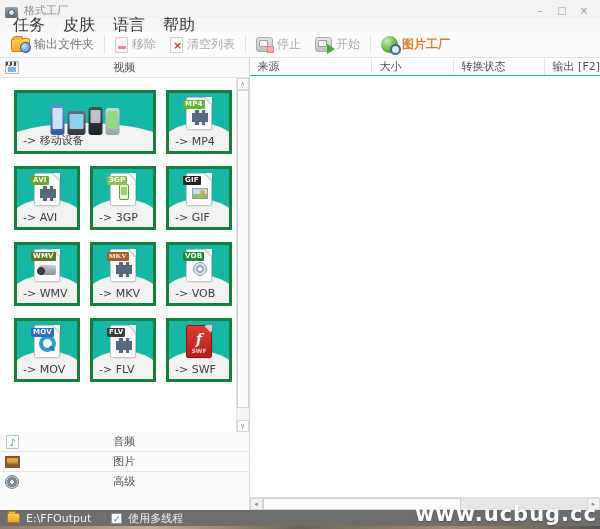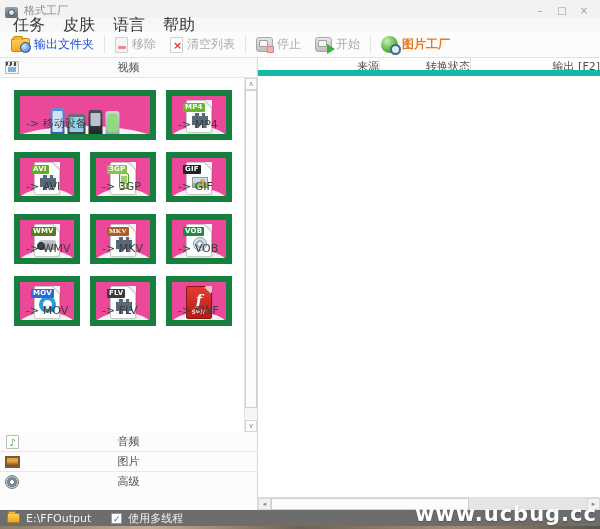--- a/index.html
+++ b/index.html
@@ -14,21 +14,21 @@
   .apptitle { margin-left:6px; font-size:11px; color:#8f8f8f; }
   .wincontrols { margin-left:auto; display:flex; gap:8px; align-items:center; padding-right:4px; }
   .winbtn { font-size:10px; color:#9d9d9d; width:14px; text-align:center; line-height:14px; cursor:default; }
 
   
   .menubar { height:14px; background:#f7f7f7; display:flex; align-items:center; padding-left:4px; }
   .menu-item { font-size:16px; color:#3a3a3a; padding:0 9px; line-height:14px; }
 
   
   .toolbar { height:26px; background:#fcfcfc; border-bottom:1px solid #e2e2e2; display:flex; align-items:center; padding:0 4px; }
-  .tbtn { display:flex; align-items:center; gap:4px; padding:0 7px; height:24px; font-size:12px; color:#1d4ed8; }
+  .tbtn { display:flex; align-items:center; gap:4px; padding:0 7px; height:24px; font-size:12px; color:#737373; }
   .tbtn.disabled { color:#ababab; }
   .tbtn.orange { color:#e8791e; font-weight:bold; }
   .tsep { width:1px; height:19px; background:#e3e3e3; margin:0 3px; }
 
   .ic-folder { width:19px; height:14px; background:linear-gradient(180deg,#ffd257,#f5a623); border:1px solid #c8871d; border-radius:2px; position:relative; }
   .ic-folder::before { content:''; position:absolute; top:-3px; left:1px; width:8px; height:3px; background:#f5b43c; border:1px solid #c8871d; border-bottom:none; border-radius:2px 2px 0 0; }
   .ic-folder::after { content:''; position:absolute; right:-2px; bottom:-2px; width:9px; height:9px; border-radius:50%; background:radial-gradient(circle at 35% 35%,#cfe6ff,#2f74c0); border:1px solid #1d4f8a; }
   .ic-options { width:16px; height:16px; border-radius:50%; background:radial-gradient(circle at 38% 32%,#9cc6ef,#2a6db8 60%,#174e8c); position:relative; }
   .ic-options::after { content:''; position:absolute; left:4px; top:4px; width:8px; height:8px; border:2px solid #eaf3fc; border-left-color:transparent; border-radius:50%; }
   .ic-page { width:13px; height:16px; background:#fff; border:1px solid #cfcfcf; border-radius:1px; position:relative; }
@@ -47,21 +47,21 @@
   .left { width:258px; border-right:1px solid #d8d8d8; display:flex; flex-direction:column; background:#fff; }
 
   .video-header { height:20px; background:#fbfbfb; border-bottom:1px solid #e5e5e5; position:relative; flex:none; }
   .vh-label { position:absolute; left:0; right:0; top:0; text-align:center; font-size:11px; color:#4c4c4c; line-height:20px; }
   .ic-clap { position:absolute; left:5px; top:3px; width:14px; height:13px; background:#f7f7f7; border:1px solid #b9b9b9; border-radius:1px; }
   .ic-clap::before { content:''; position:absolute; left:0; top:0; width:12px; height:4px; background:repeating-linear-gradient(100deg,#4a4a4a 0 2px,#e8e8e8 2px 4px); }
   .ic-clap::after { content:''; position:absolute; left:2px; bottom:1px; width:8px; height:5px; background:#7fb3d8; }
 
   .card-area { height:354px; position:relative; overflow:hidden; padding:12px 0 0 14px; flex:none; }
   .grid { display:grid; grid-template-columns:66px 66px 66px; gap:12px 10px; width:218px; }
-  .card { height:50px; background:#ec4899; border:6px solid #15803d; position:relative; overflow:hidden; cursor:pointer; }
+  .card { height:64px; background:#14b8a6; border:3px solid #15803d; position:relative; overflow:hidden; cursor:pointer; }
   .card.wide { grid-column:1 / span 2; }
   .card::before { content:''; position:absolute; left:-12%; top:30px; width:124%; height:42px; background:#f2f2f2; border-radius:50% 50% 0 0 / 22px 22px 0 0; }
   .card-label { position:absolute; left:6px; bottom:3px; font-size:11px; color:#3d3d3d; white-space:nowrap; }
   .card-icon { position:absolute; top:4px; left:50%; transform:translateX(-50%); }
 
   .page { width:26px; height:33px; background:#fff; border:1px solid #c6c6c6; border-radius:2px; position:relative; box-shadow:1px 1px 0 rgba(0,0,0,.06); }
   .page::after { content:''; position:absolute; right:-1px; top:-1px; width:0; height:0; border-top:7px solid #f4f4f4; border-left:7px solid transparent; filter:drop-shadow(-1px 1px 0 #ccc); }
   .tag { position:absolute; top:2px; left:-4px; font-size:7px; font-weight:bold; color:#fff; line-height:9px; padding:0 2px; border-radius:1px; z-index:2; letter-spacing:.2px; }
   .gl-film { position:absolute; left:5px; bottom:4px; width:16px; height:15px; background:#56687a; border-top:3px dotted #eef2f6; border-bottom:3px dotted #eef2f6; }
   .gl-phone { position:absolute; left:8px; bottom:5px; width:10px; height:16px; border:1px solid #5a9e2f; border-radius:2px; background:#e8f4da; }
@@ -101,21 +101,21 @@
   .acc-label { position:absolute; left:0; right:0; top:0; text-align:center; font-size:11px; color:#4c4c4c; line-height:20px; }
   .ic-audio { position:absolute; left:6px; top:3px; width:13px; height:14px; border:1px solid #bdbdbd; background:#fff; border-radius:1px; text-align:center; font-size:10px; line-height:13px; color:#3da53d; font-weight:bold; }
   .ic-image { position:absolute; left:5px; top:4px; width:15px; height:12px; border:2px solid #7a5a32; background:linear-gradient(180deg,#e8a23c 40%,#7a4a20); }
   .ic-rom { position:absolute; left:5px; top:5px; width:16px; height:10px; border:1px solid #9e9e9e; border-radius:2px; background:linear-gradient(180deg,#f4f4f4,#d8d8d8); }
   .ic-rom::before { content:''; position:absolute; left:2px; top:2px; width:10px; height:1px; background:#8a8a8a; }
   .ic-rom::after { content:''; position:absolute; left:3px; bottom:1px; width:6px; height:2px; border:1px solid #9e9e9e; border-radius:1px; }
   .ic-adv { position:absolute; left:5px; top:3px; width:14px; height:14px; border-radius:50%; background:radial-gradient(circle,#fff 0 2px,#7d8790 2px 5px,#c8cdd2 5px 7px); border:1px solid #6f7880; }
 
   
   .right { flex:1; display:flex; flex-direction:column; background:#fff; }
-  .thead { height:18px; display:flex; border-bottom:6px solid #14b8a6; flex:none;text-align:right; }
+  .thead { height:18px; display:flex; border-bottom:1px solid #14b8a6; flex:none; }
   .th { font-size:11px; color:#4e4e4e; padding-left:8px; line-height:17px; border-right:1px solid #e6e6e6; white-space:nowrap; overflow:hidden; }
   .th1 { width:122px; } .th2 { width:82px; } .th3 { width:91px; } .th4 { flex:1; border-right:none; }
   .tbody { flex:1; background:#fff; }
   .hscroll { height:13px; flex:none; background:#e5e5e5; border-top:1px solid #ddd; display:flex; align-items:stretch; }
   .hs-btn { width:13px; background:#f2f2f2; border:1px solid #d8d8d8; color:#8a8a8a; font-size:7px; text-align:center; line-height:11px; }
   .hs-thumb { width:198px; background:#fcfcfc; border:1px solid #cfcfcf; }
   .hs-track { flex:1; }
 
   
   .statusbar { height:16px; background:#6d6d6d; display:flex; align-items:center; padding-left:7px; gap:6px; }
@@ -332,20 +332,21 @@
       </div>
       <div class="acc-row">
         <div class="ic-adv"></div>
         <div class="acc-label">高级</div>
       </div>
     </div>
 
     <div class="right">
       <div class="thead">
         <div class="th th1">来源</div>
+        <div class="th th2">大小</div>
         <div class="th th3">转换状态</div>
         <div class="th th4">输出 [F2]</div>
       </div>
       <div class="tbody"></div>
       <div class="hscroll">
         <div class="hs-btn">◂</div>
         <div class="hs-thumb"></div>
         <div class="hs-track"></div>
         <div class="hs-btn">▸</div>
       </div>

